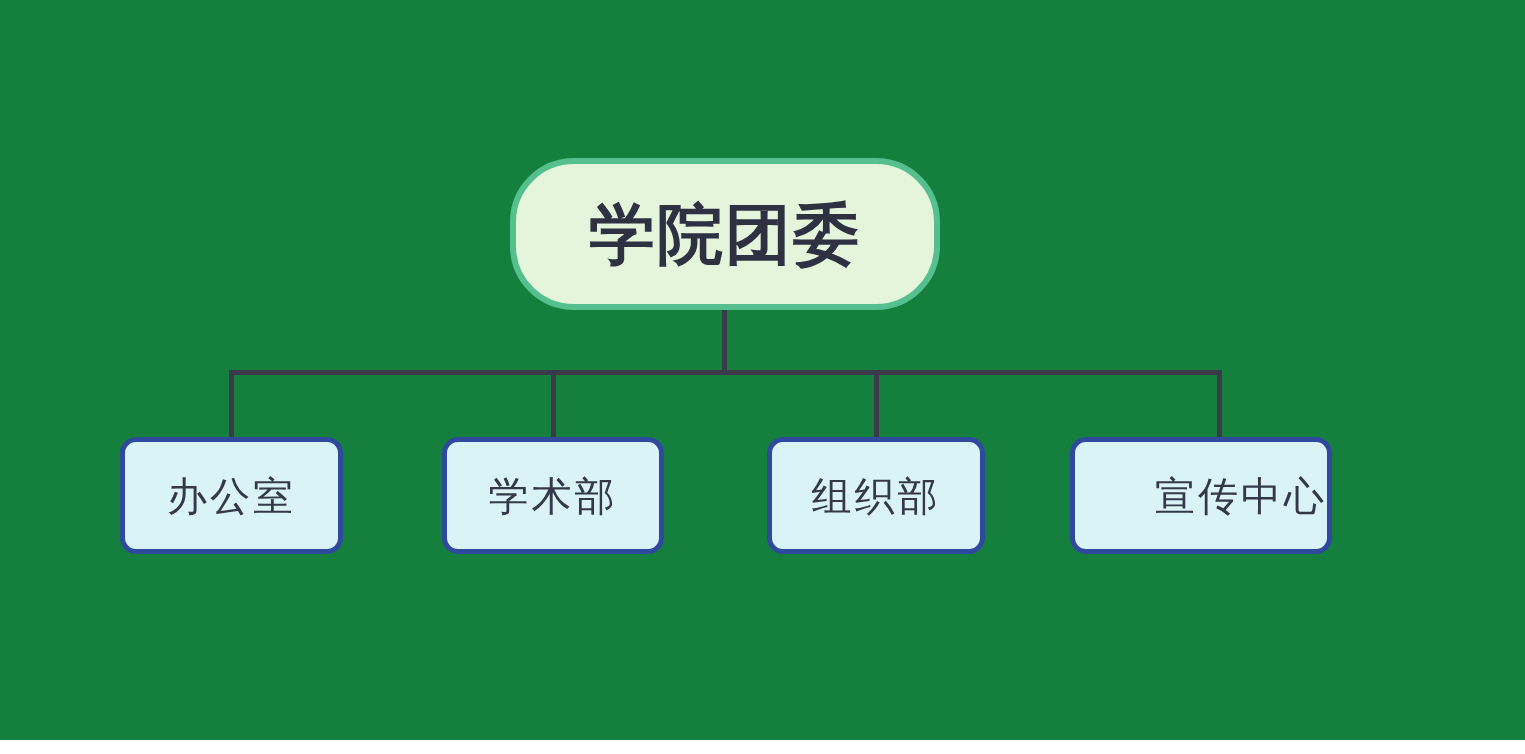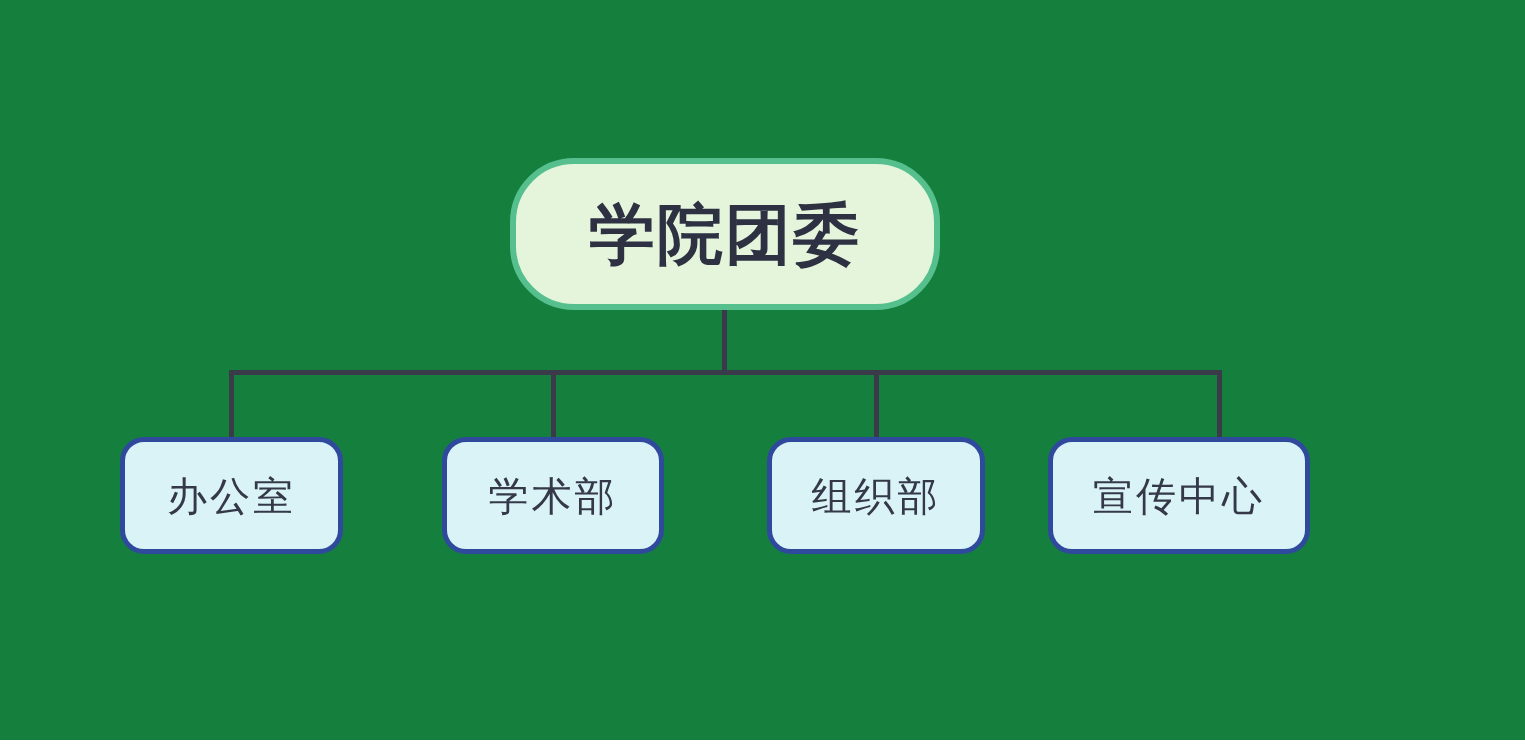--- a/index.html
+++ b/index.html
@@ -17,21 +17,21 @@
   }
   
   .node {
     position: absolute;
     box-sizing: border-box;
     display: flex;
     align-items: center;
     justify-content: center;
     background: #d9f3f6;
     border: 5px solid #2f4a9d;
-    border-radius: 24px;
+    border-radius: 16px;
     z-index: 2;
   }
   .node-root {
     left: 510px;
     top: 158px;
     width: 430px;
     height: 152px;
     background: #e5f5dc;
     border: 6px solid #55c08d;
     border-radius: 64px;
@@ -54,21 +54,21 @@
     font-weight: 400;
     font-size: 40px;
     color: #343848;
     letter-spacing: 3px;
     line-height: 1;
     white-space: nowrap;
   }
   .child-0 { left: 120px;  width: 223px; }
   .child-1 { left: 442px;  width: 222px; }
   .child-2 { left: 767px;  width: 218px; }
-  .child-3 { left: 1048px; width: 262px; }
+  .child-3 { left: 1070px; width: 262px; justify-content: flex-end; }
   
   .line {
     position: absolute;
     background: #3a3a4a;
     z-index: 1;
   }
   .stem      { left: 722px;  top: 308px; width: 5px;   height: 64px; }
   .bus       { left: 229px;  top: 370px; width: 993px; height: 5px;  }
   .drop      { top: 373px;   width: 5px; height: 66px; }
   .drop-0    { left: 229px;  }

